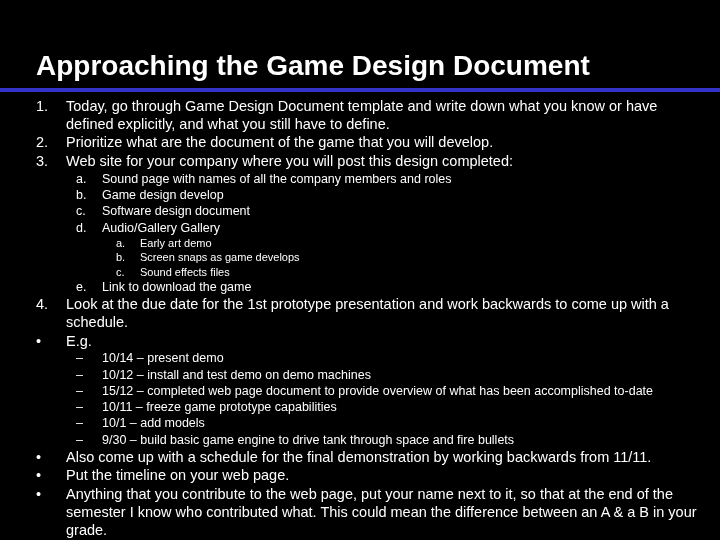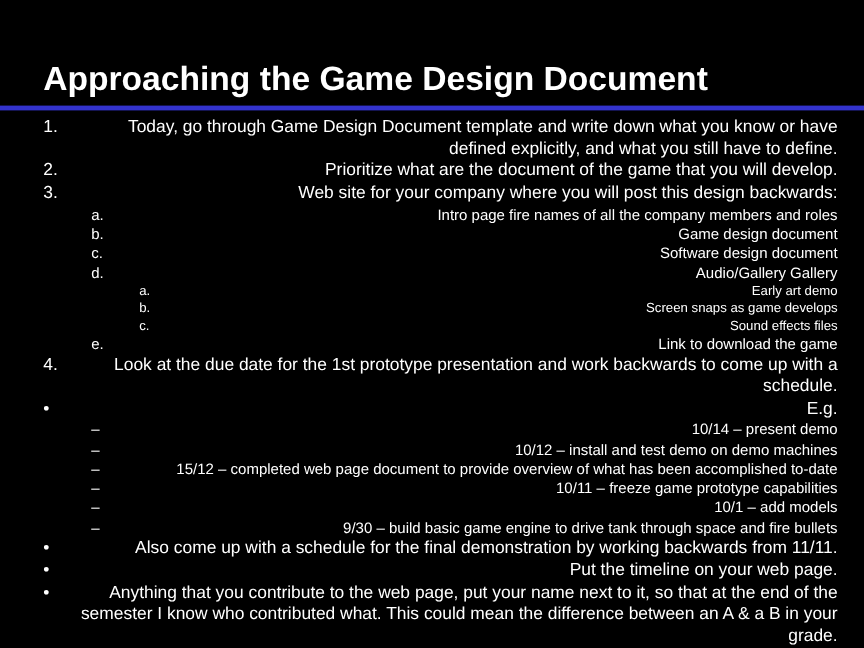--- a/index.html
+++ b/index.html
@@ -39,21 +39,20 @@
     display: flex;
     margin-bottom: 1px;
   }
   .marker {
     width: 30px;
     flex: 0 0 30px;
     text-align: left;
   }
   .text {
     flex: 1;
-    text-align: right;
   }
   .lvl1 { margin-left: 0; }
   .lvl2 { margin-left: 40px; font-size: 12.5px; }
   .lvl3 { margin-left: 80px; font-size: 11px; }
   .lvl2 .marker { width: 26px; flex: 0 0 26px; }
   .lvl3 .marker { width: 24px; flex: 0 0 24px; }
 </style>
 </head>
 <body>
 <div class="slide">
@@ -65,29 +64,29 @@
       <div class="row lvl1">
         <div class="marker">1.</div>
         <div class="text">Today, go through Game Design Document template and write down what you know or have defined explicitly, and what you still have to define.</div>
       </div>
       <div class="row lvl1">
         <div class="marker">2.</div>
         <div class="text">Prioritize what are the document of the game that you will develop.</div>
       </div>
       <div class="row lvl1">
         <div class="marker">3.</div>
-        <div class="text">Web site for your company where you will post this design backwards:</div>
+        <div class="text">Web site for your company where you will post this design completed:</div>
       </div>
       <div class="row lvl2">
         <div class="marker">a.</div>
-        <div class="text">Intro page fire names of all the company members and roles</div>
+        <div class="text">Sound page with names of all the company members and roles</div>
       </div>
       <div class="row lvl2">
         <div class="marker">b.</div>
-        <div class="text">Game design document</div>
+        <div class="text">Game design develop</div>
       </div>
       <div class="row lvl2">
         <div class="marker">c.</div>
         <div class="text">Software design document</div>
       </div>
       <div class="row lvl2">
         <div class="marker">d.</div>
         <div class="text">Audio/Gallery Gallery</div>
       </div>
       <div class="row lvl3">

